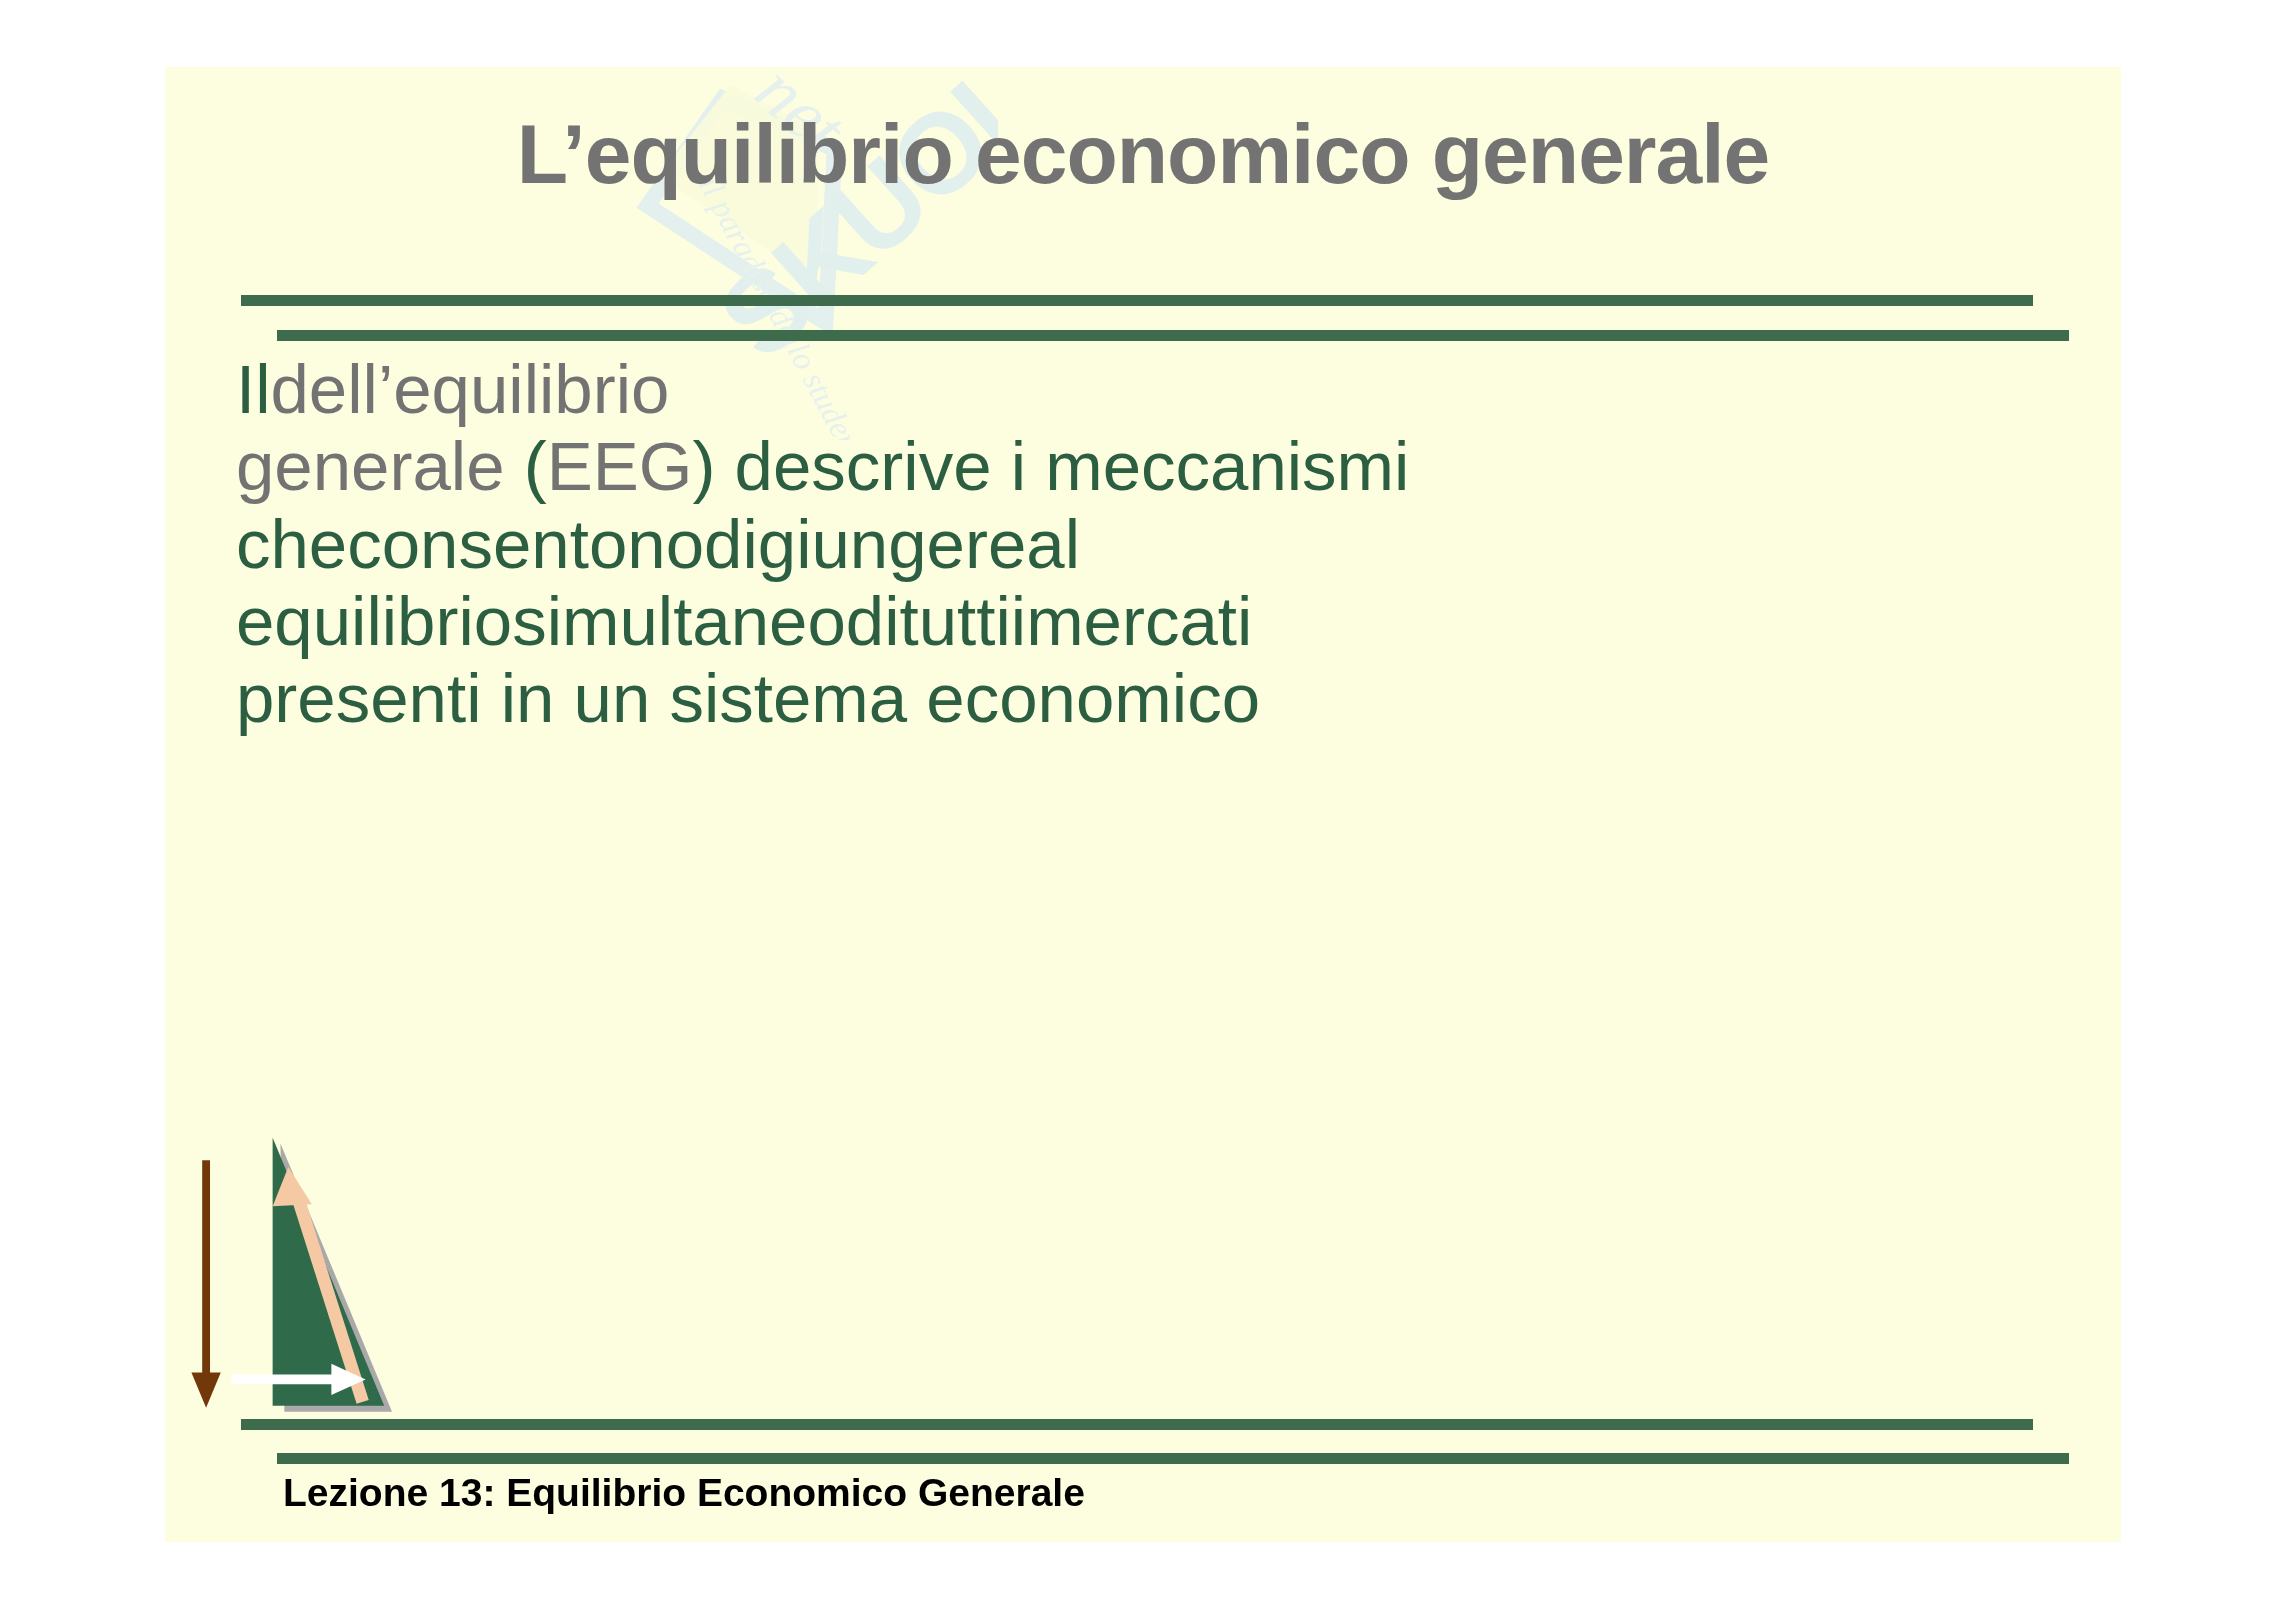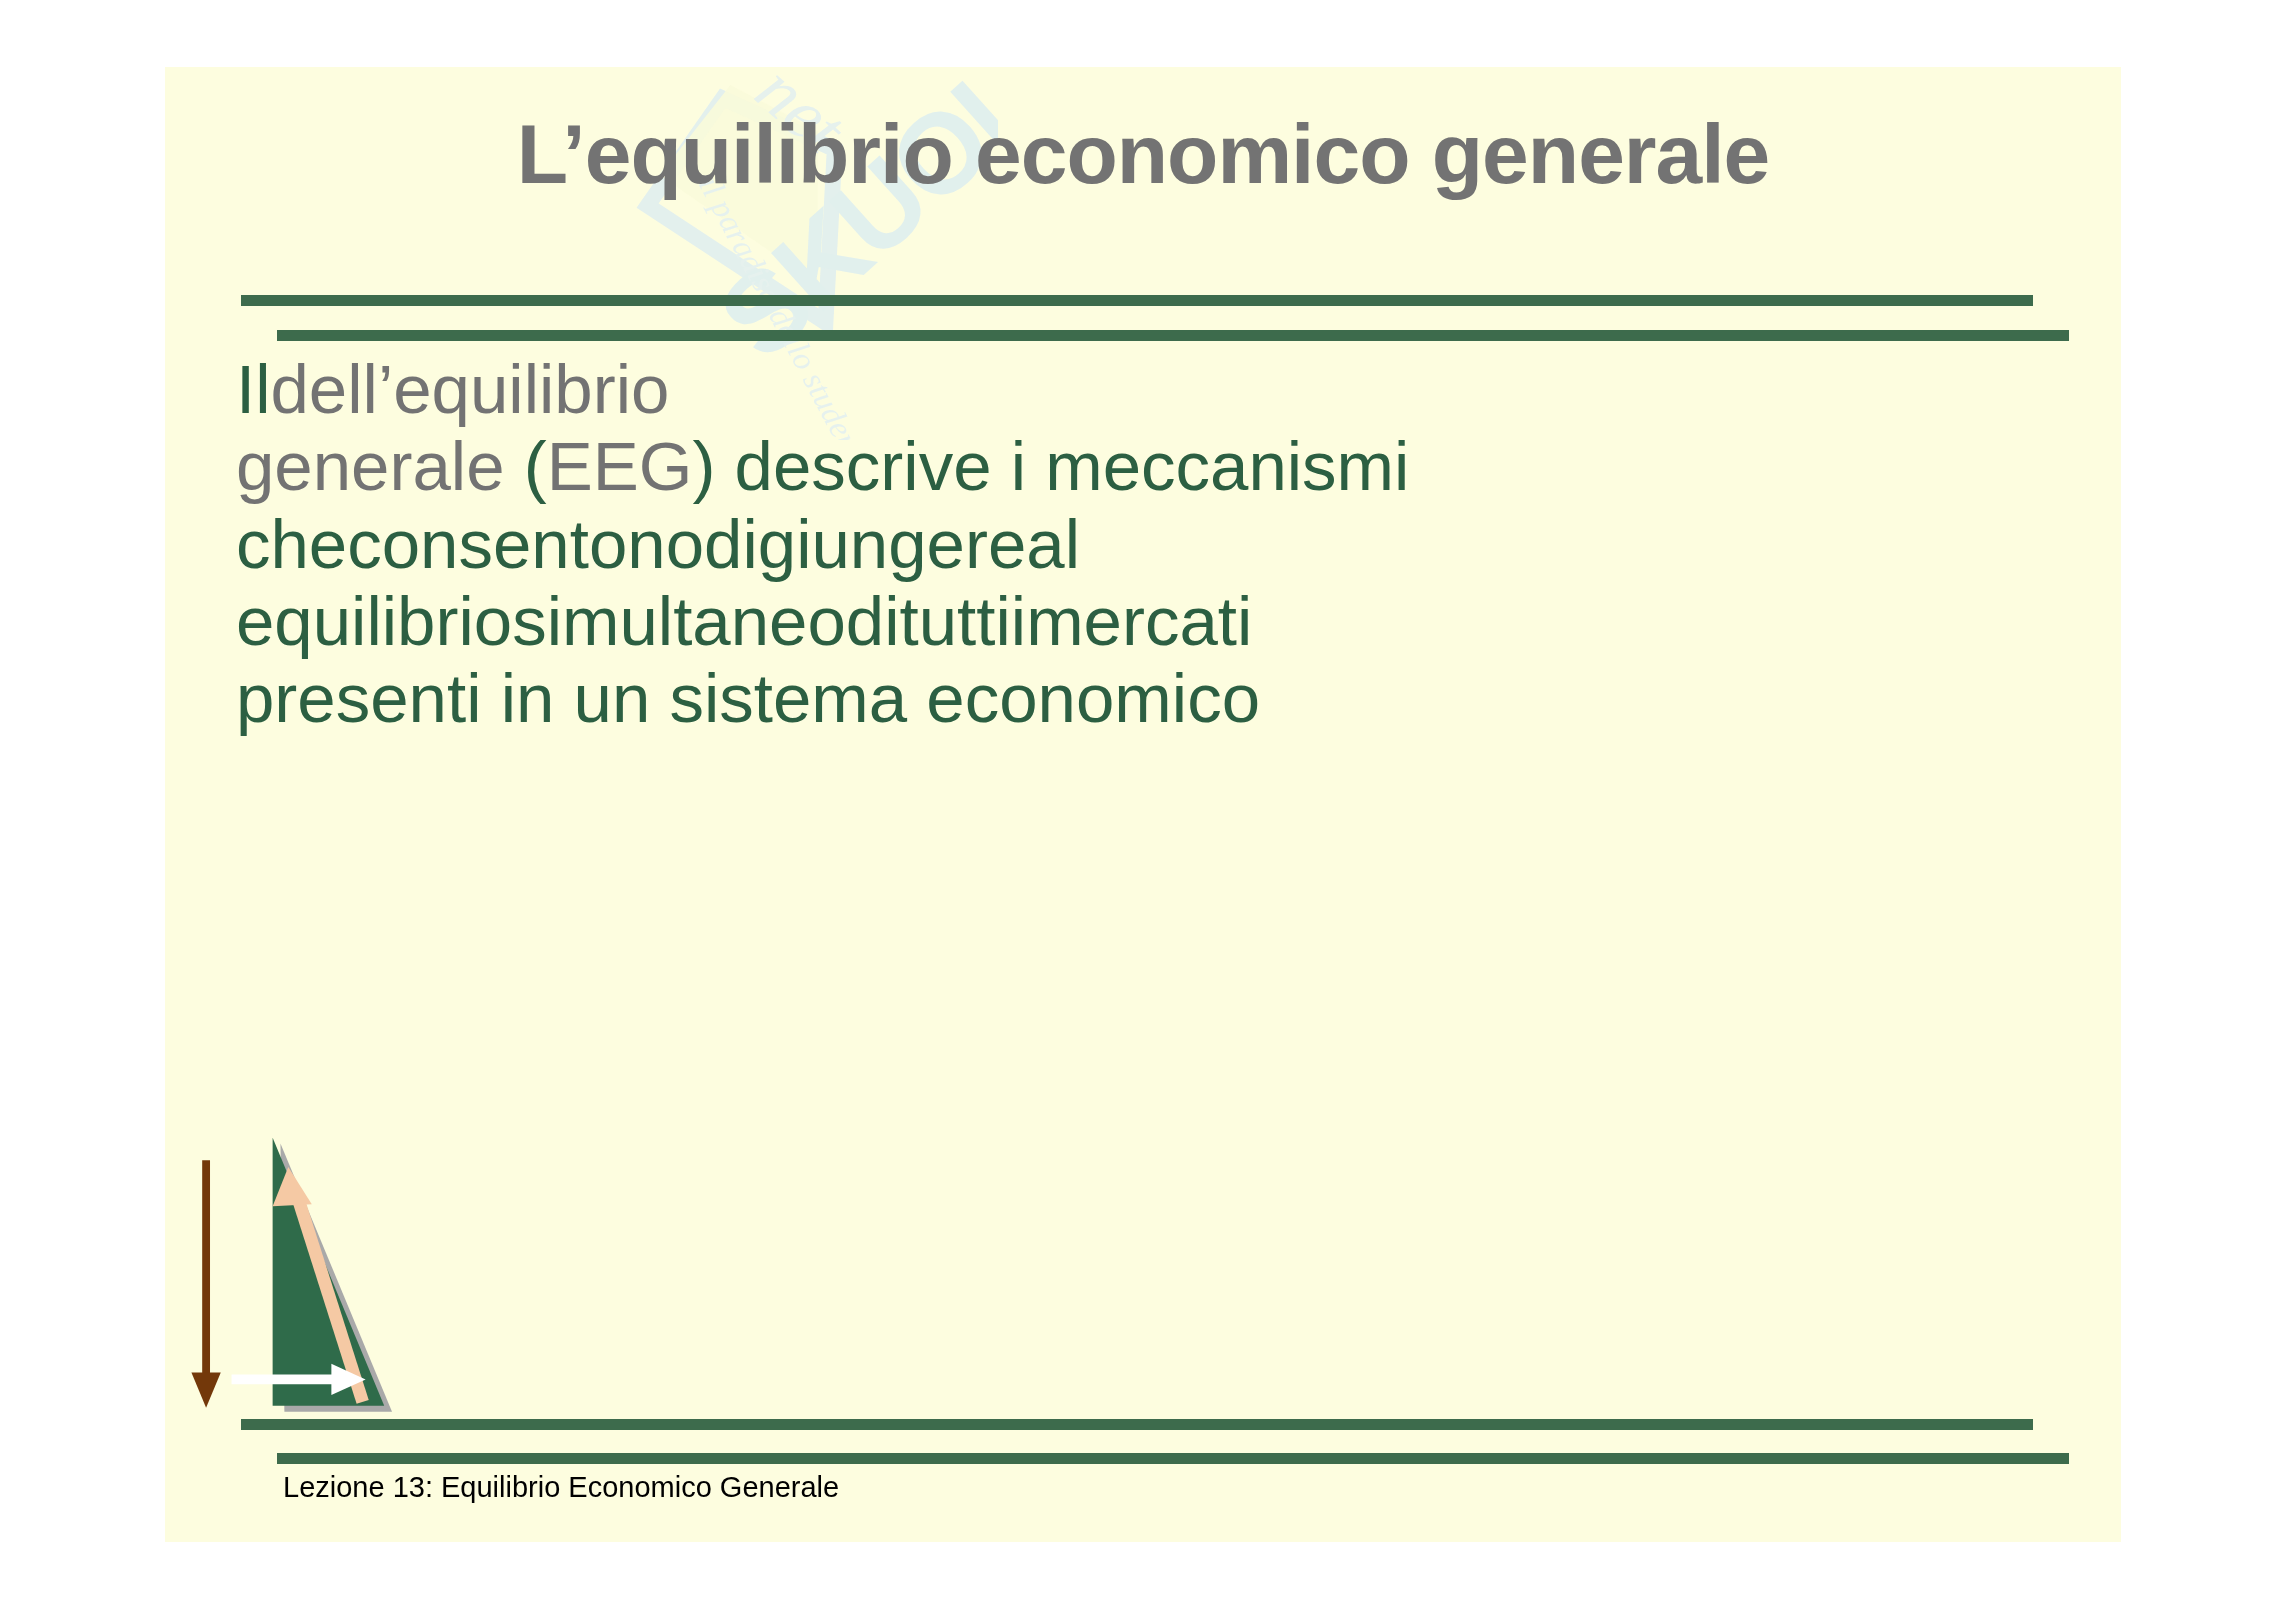--- a/index.html
+++ b/index.html
@@ -69,22 +69,22 @@
     position:absolute;
     left:0px;top:990px;
     width:274px;height:363px;
   }
 
   
   #footer-label{
     position:absolute;
     left:118px;top:1404px;
     color:#000000;
-    font-size:29px;
-    font-weight:normal;
+    font-size:39px;
+    font-weight:bold;
     white-space:nowrap;
   }
   #slide-number{
     position:absolute;
     right:104px;top:1480px;
     color:#000000;
     font-size:37px;
     font-weight:bold;
     white-space:nowrap;
   }

